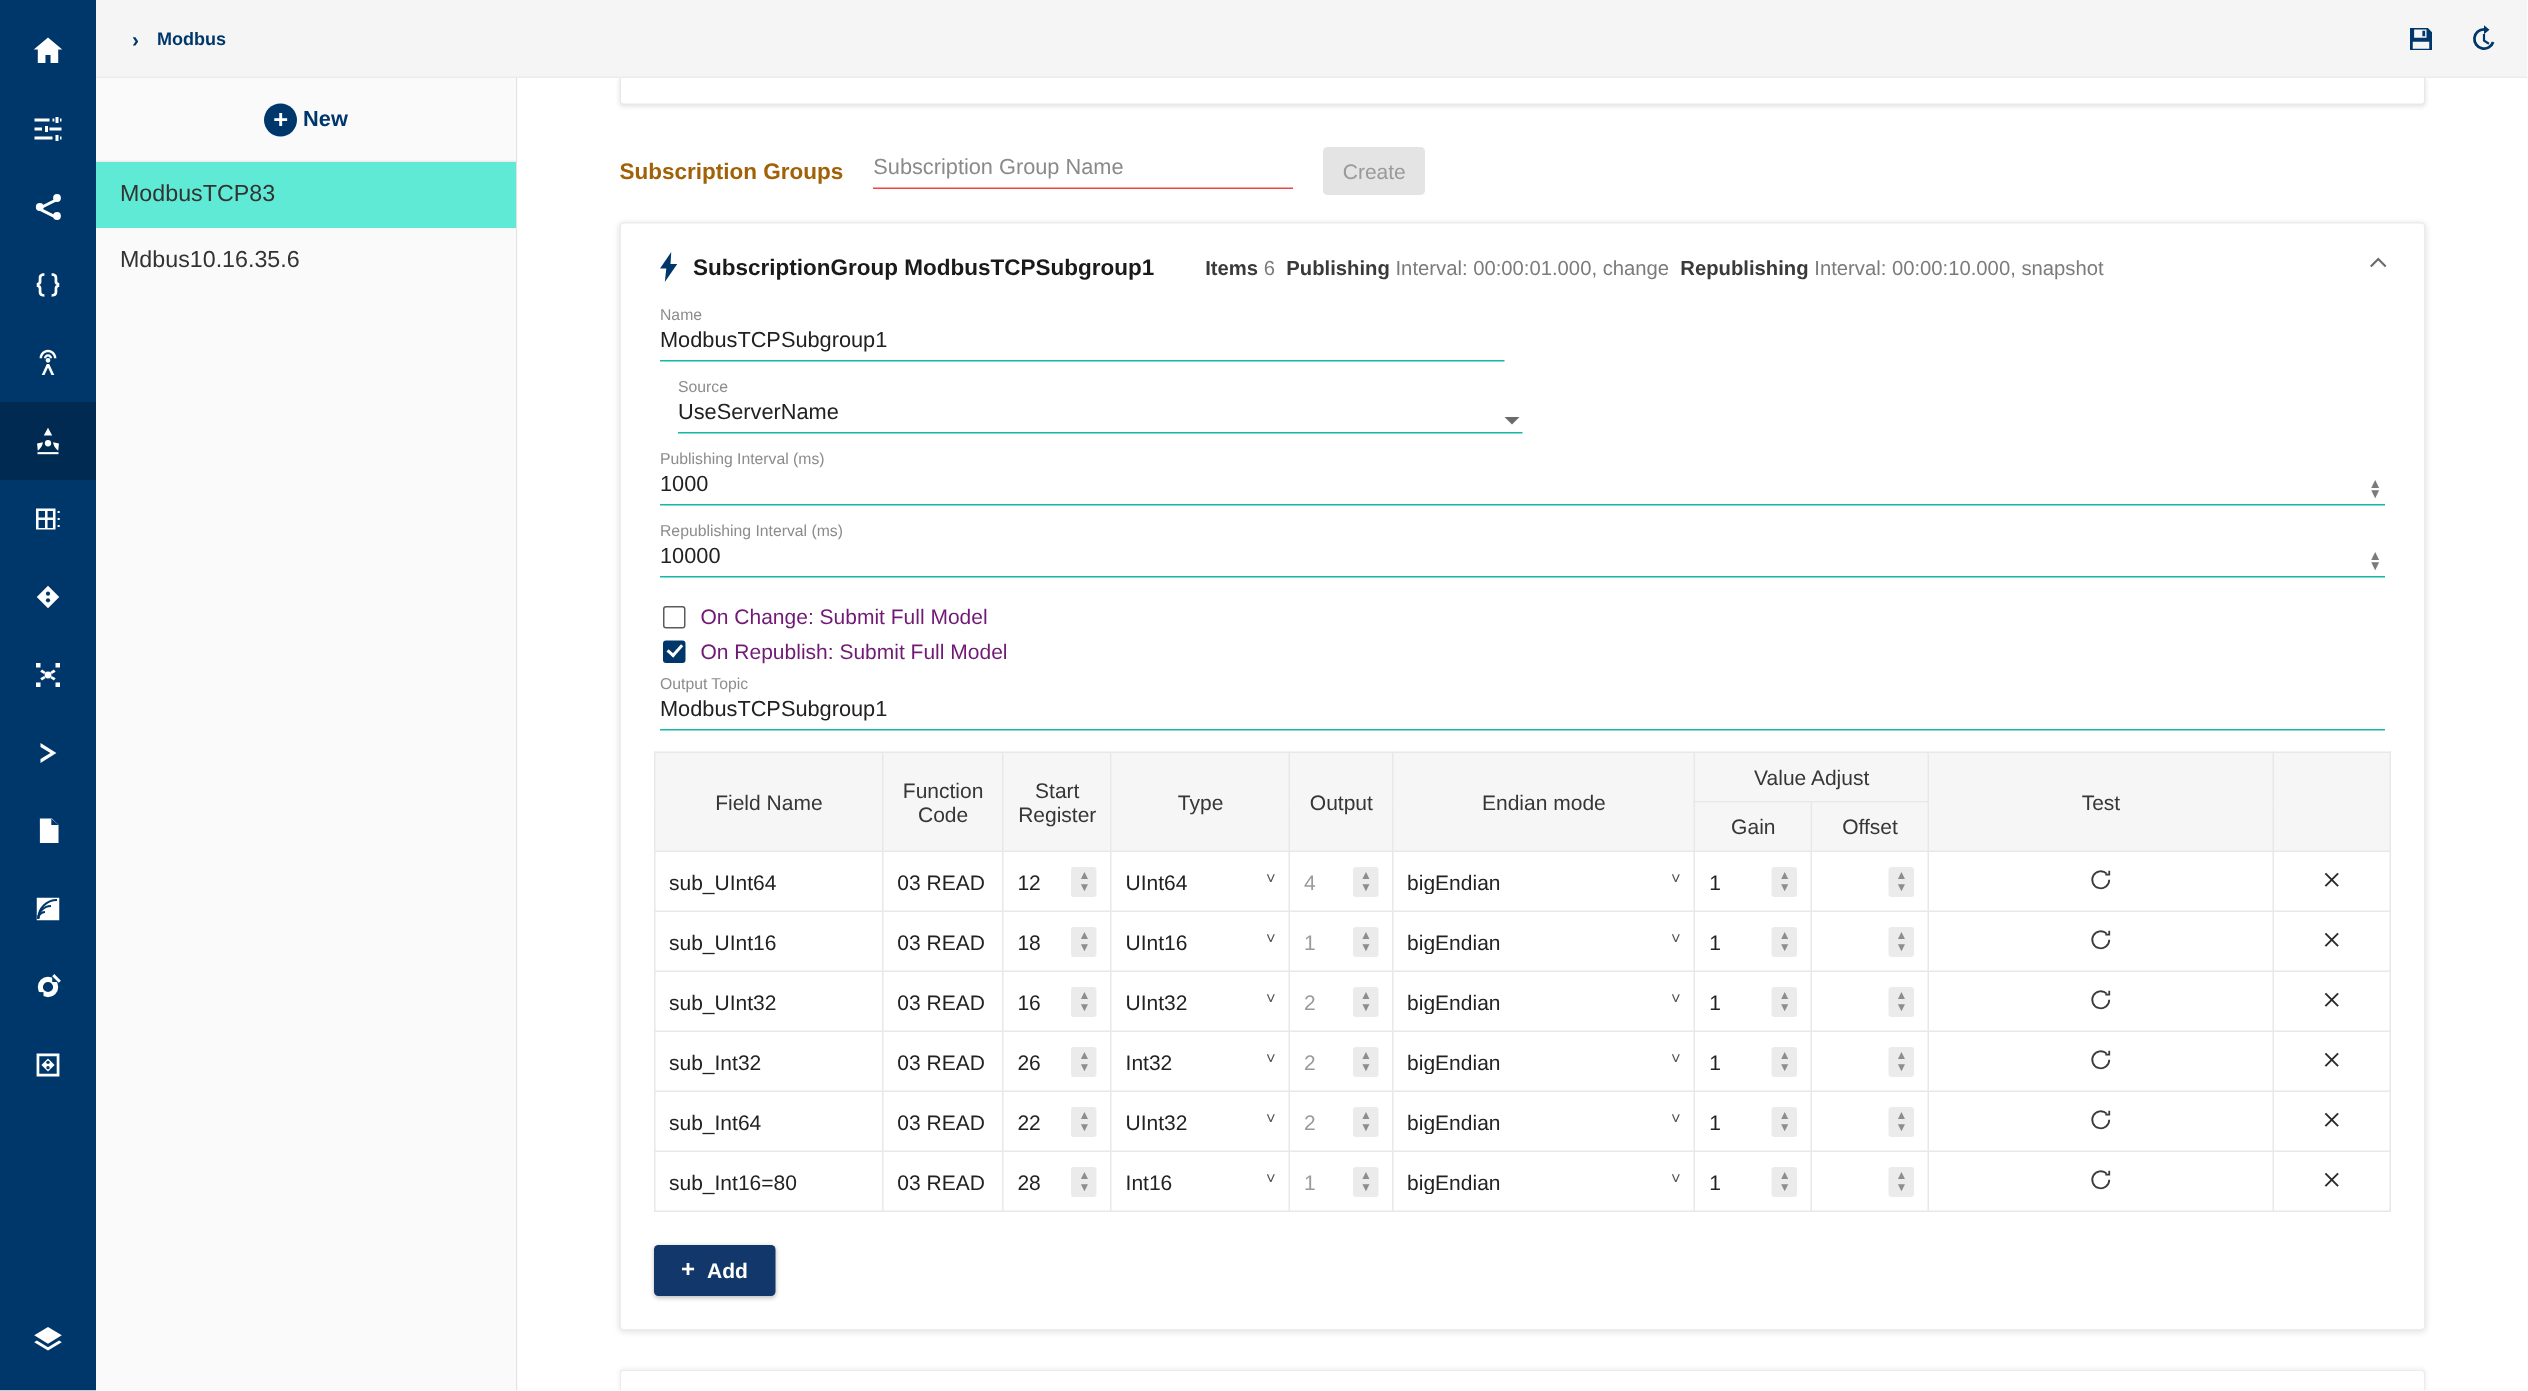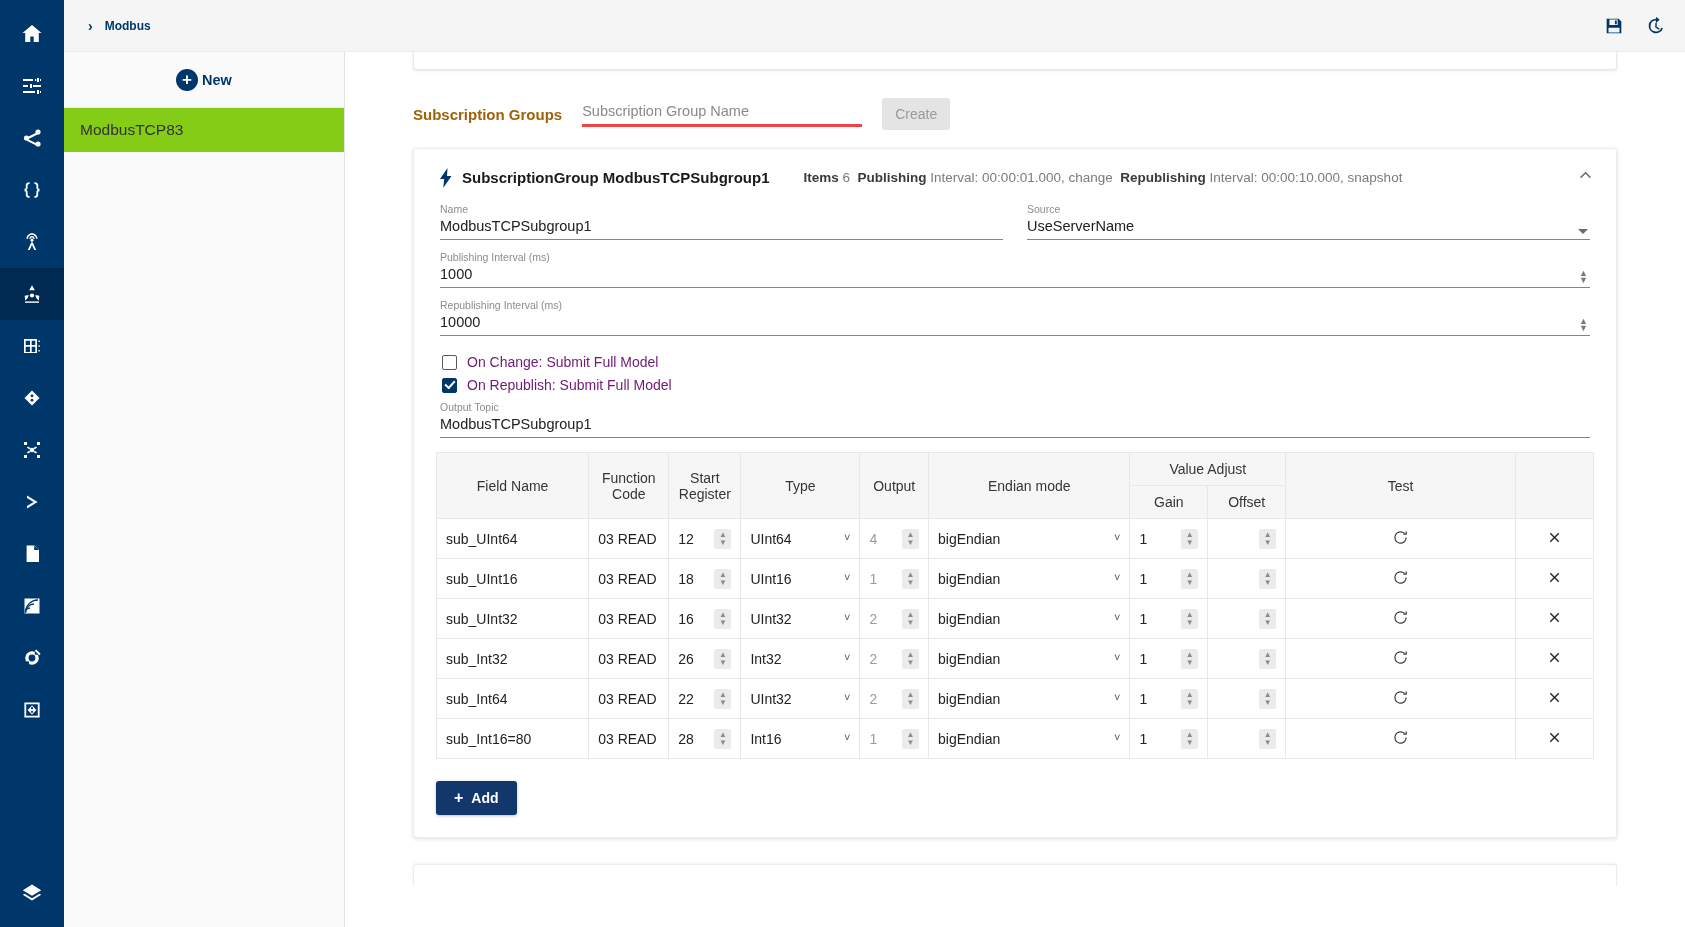--- a/index.html
+++ b/index.html
@@ -53,21 +53,21 @@
     display: flex; align-items: center; justify-content: center;
     font-size: 17px; font-weight: bold; line-height: 1;
     margin-right: 4px;
   }
   .new-label { font-size: 14.5px; font-weight: bold; color: #00376b; }
   .list-item {
     height: 44px; display: flex; align-items: center;
     padding-left: 16px; font-size: 15.5px; color: #333;
     cursor: pointer;
   }
-  .list-item.selected { background: #84cc16; }
+  .list-item.selected { background: #5eead4; }
 
   
   .main {
     flex: 1 1 auto; height: 927px;
     display: flex; flex-direction: column;
     background: #ffffff;
     position: relative;
   }
   .topbar {
     height: 52px; min-height: 52px;
@@ -98,21 +98,21 @@
     box-shadow: 0 1px 3px rgba(0,0,0,.10);
   }
 
   .sub-row {
     display: flex; align-items: center;
     margin-top: 28px; margin-bottom: 18px;
   }
   .sub-title { font-size: 15px; font-weight: bold; color: #a16207; margin-right: 20px; }
   .sub-input {
     width: 280px; font-size: 14.5px; color: #8a8a8a;
-    border: none; border-bottom: 3px solid #ef4444;
+    border: none; border-bottom: 1px solid #ef4444;
     background: transparent; padding: 2px 0 5px 0; outline: none;
     font-family: "Liberation Sans", sans-serif;
   }
   .sub-input::placeholder { color: #8a8a8a; }
   .create-btn {
     margin-left: 20px;
     background: #e4e4e4; color: #9a9a9a;
     border: none; border-radius: 3px;
     width: 68px; height: 32px;
     font-size: 14px; font-family: "Liberation Sans", sans-serif;
@@ -138,21 +138,21 @@
   .fields { padding: 0 4px; }
   .field { position: relative; margin-bottom: 10px; }
   .field-label { font-size: 10.5px; color: #8c8c8c; line-height: 14px; }
   .field-value {
     font-size: 14.5px; color: #212121;
     border: none; border-bottom: 1px solid #14b8a6;
     background: transparent; outline: none; width: 100%;
     padding: 2px 0 5px 0;
     font-family: "Liberation Sans", sans-serif;
   }
-  .two-col { display: flex; gap: 0; }
+  .two-col { display: flex; gap: 0; flex-direction: column; }
   .two-col .col { width: 50%; }
   .two-col .col:first-child { padding-right: 12px; }
   .two-col .col:last-child { padding-left: 12px; }
   .select-caret {
     position: absolute; right: 2px; bottom: 6px;
     width: 0; height: 0;
     border-left: 5px solid transparent; border-right: 5px solid transparent;
     border-top: 5px solid #6b6b6b;
   }
   .stepper {
@@ -347,20 +347,23 @@
   </div>
 
   <div class="listpanel">
     <div class="listpanel-head"></div>
     <div class="new-row">
       <span class="new-badge">+</span>
       <span class="new-label">New</span>
     </div>
     <div class="list-item selected">
       <span>ModbusTCP83</span>
+    </div>
+    <div class="list-item">
+      <span>Mdbus10.16.35.6</span>
     </div>
   </div>
 
   <div class="main">
 
     <div class="topbar">
       <span class="crumb-chevron">›</span>
       <span class="crumb-text">Modbus</span>
       <div class="topbar-actions">
         <svg viewBox="0 0 24 24">

